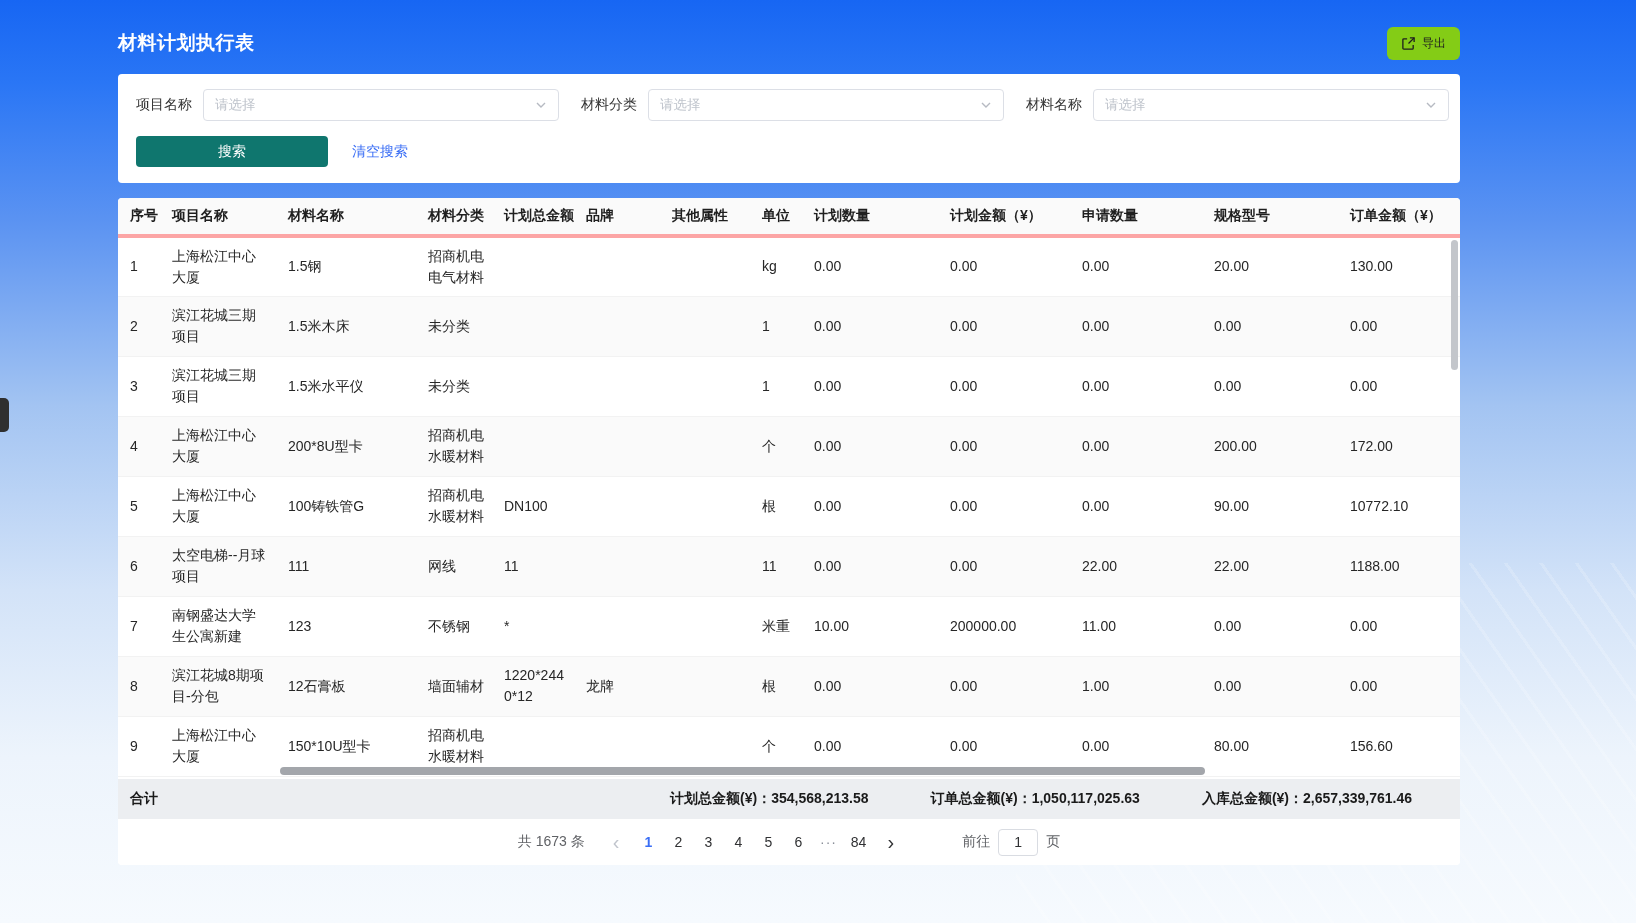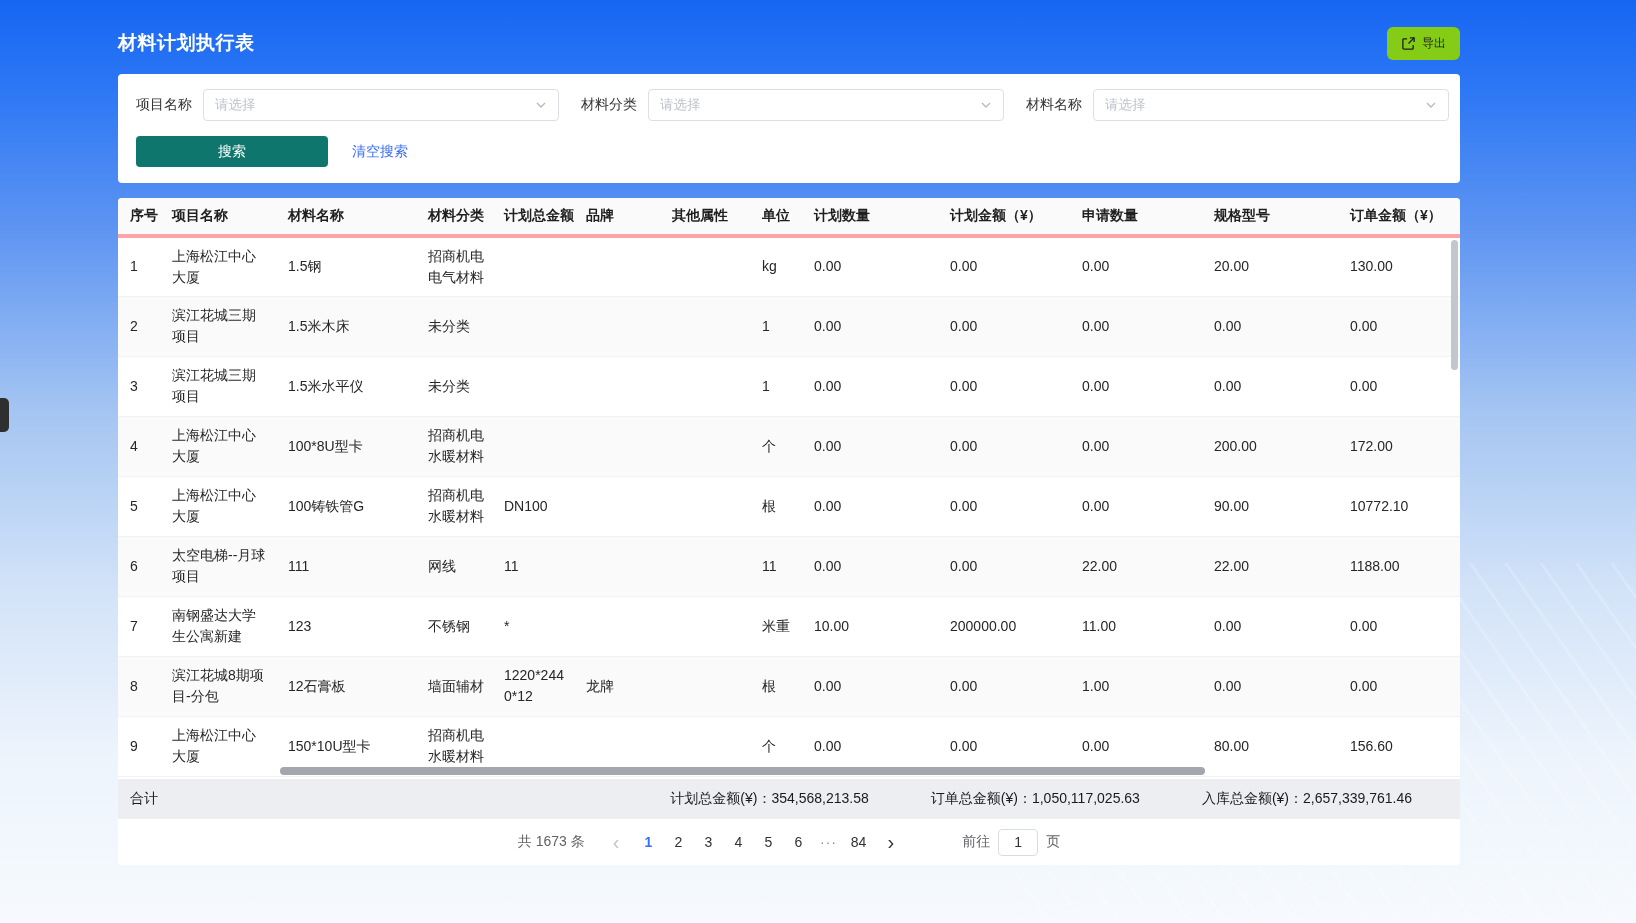--- a/index.html
+++ b/index.html
@@ -60,21 +60,21 @@
     height:60px; padding:6px 8px 6px 12px; border-bottom:1px solid #f2f2f2;
     color:#262626; vertical-align:middle; line-height:21px; word-break:break-all;
   }
   tbody tr:nth-child(even) { background:#fafafa; }
   .vscroll { position:absolute; right:2px; top:42px; width:7px; height:130px; background:#c3c6cb; border-radius:4px; }
   .hscroll { position:absolute; left:162px; bottom:4px; width:925px; height:8px; background:#a3a6ab; border-radius:4px; }
 
   
   .summary {
     height:40px; background:#eceef1; display:flex; align-items:center;
-    padding:0 48px 0 12px; font-weight:400; color:#1a1a1a;
+    padding:0 48px 0 12px; font-weight:700; color:#1a1a1a;
   }
   .sum-items { margin-left:auto; display:flex; gap:62px; }
   .sum-item { white-space:nowrap; }
 
   
   .pagination { height:46px; background:#ffffff; display:flex; align-items:center; justify-content:center; gap:10px; }
   .total-count { color:#606266; margin-right:14px;text-align:center; }
   .nav-btn { background:none; border:none; font-size:20px; line-height:1; cursor:pointer; padding:0 4px; font-family:inherit; }
   .nav-btn.prev { color:#c0c4cc; }
   .nav-btn.next { color:#303133; }
@@ -232,21 +232,21 @@
               <td>1</td>
               <td>0.00</td>
               <td>0.00</td>
               <td>0.00</td>
               <td>0.00</td>
               <td>0.00</td>
             </tr>
             <tr>
               <td>4</td>
               <td>上海松江中心大厦</td>
-              <td>100*8U型卡</td>
+              <td>200*8U型卡</td>
               <td>招商机电水暖材料</td>
               <td></td>
               <td></td>
               <td></td>
               <td>个</td>
               <td>0.00</td>
               <td>0.00</td>
               <td>0.00</td>
               <td>200.00</td>
               <td>172.00</td>

